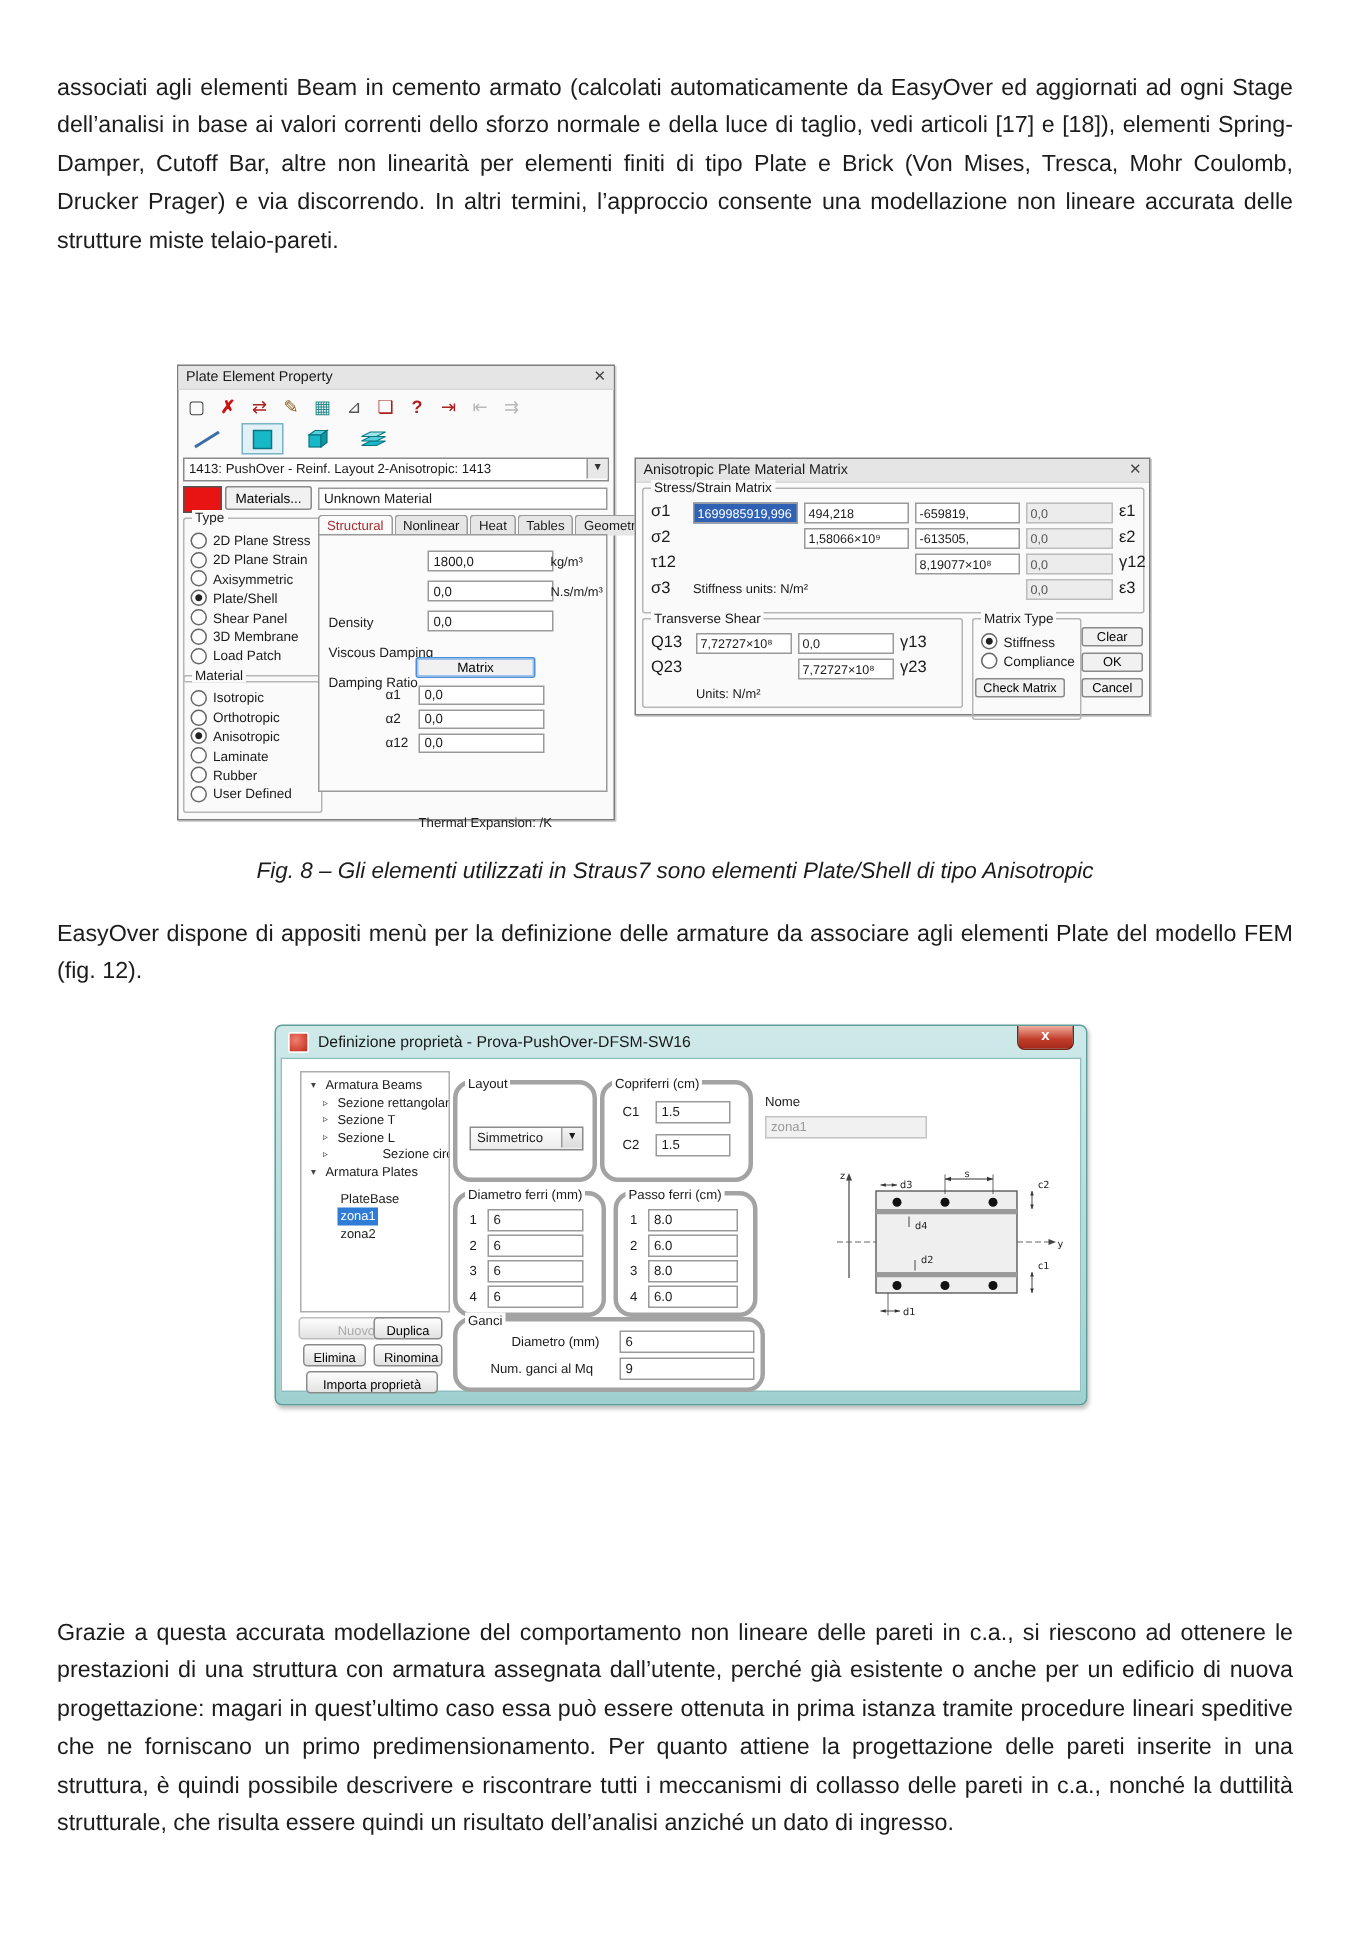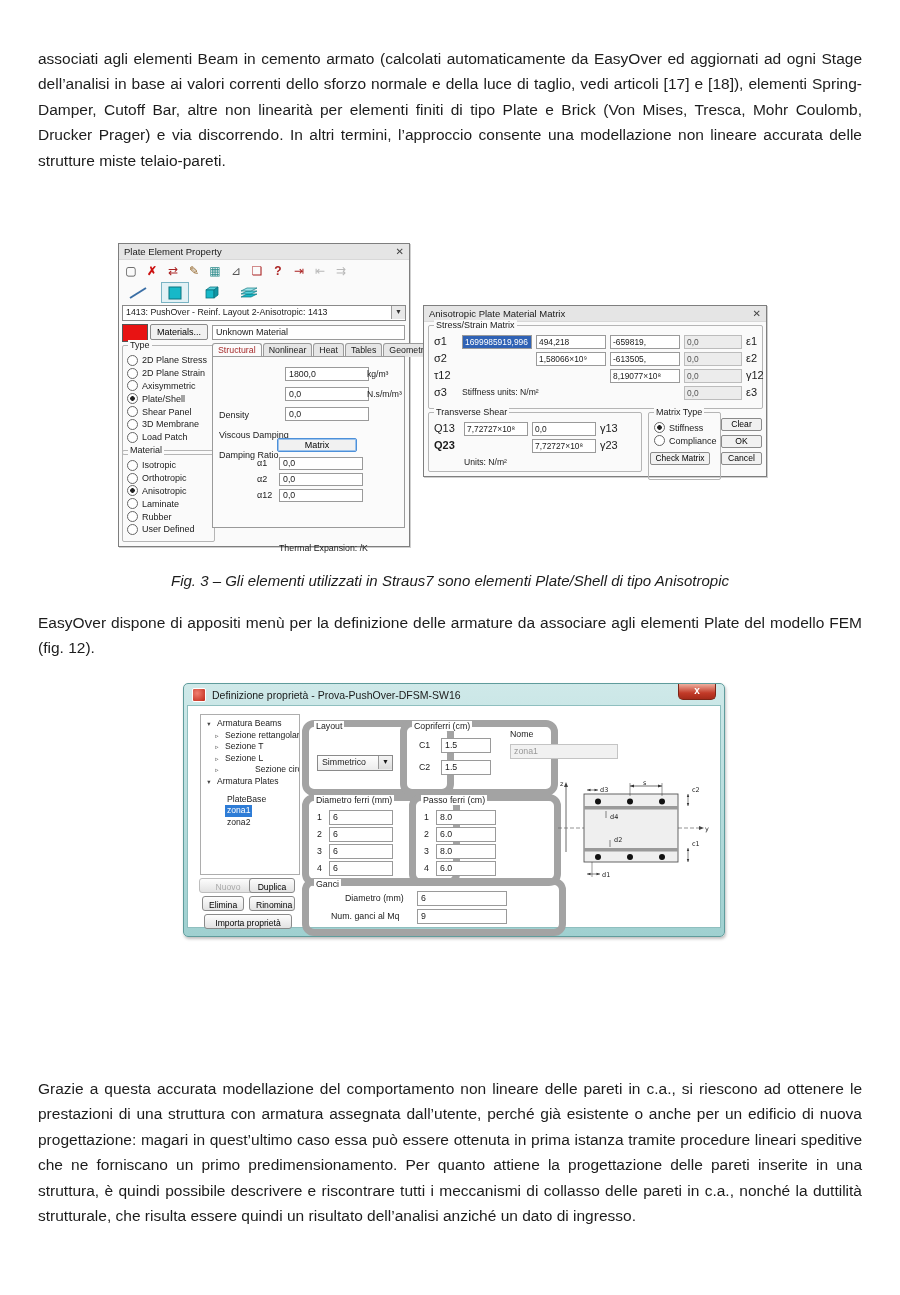--- a/index.html
+++ b/index.html
@@ -91,21 +91,21 @@
   #abody{position:absolute;left:3px;right:3px;top:21px;bottom:8px;background:#fff;border:1px solid #8fbfbf;}
   #tree{position:absolute;left:12px;top:8px;width:96px;height:156px;border:1px solid #adadad;background:#fff;
         padding:3px 0 0 2px;overflow:hidden;}
   .ti{height:11.6px;line-height:11.6px;font-size:8.6px;display:flex;gap:2px;white-space:nowrap;}
   .tmk{width:8px;flex:none;font-size:6.5px;color:#444;text-align:center;}
   .ti .lbl{padding:0 2px;}
   .ti.sel .lbl{background:#2e7cd6;color:#fff;}
   .abtn{position:absolute;height:15px;border:1px solid #8a8a8a;border-radius:3px;
         background:linear-gradient(#fdfdfd,#e2e2e2);font-size:8.6px;text-align:center;line-height:14px;}
   .abtn.dis{color:#aaa;border-color:#bdbdbd;}
-  .agrp{position:absolute;border:7px solid #a3a3a3;border-radius:12px;padding-left:48px;}
+  .agrp{position:absolute;border:3px solid #a3a3a3;border-radius:12px;}
   .aglb{position:absolute;top:-6px;left:5px;background:#fff;padding:0 2px;font-size:8.8px;line-height:10px;}
   .atbx{position:absolute;border:1px solid #9a9a9a;background:#fff;padding:0 3px;font-size:8.8px;
         line-height:13px;height:13px;white-space:nowrap;overflow:hidden;}
   .atbx.dis{background:#f1f1f1;color:#999;border-color:#c4c4c4;}
   .nlb{position:absolute;font-size:8.8px;line-height:13px;}
   #laydd{position:absolute;left:8px;top:28px;width:74px;height:14px;border:1px solid #8a8a8a;background:linear-gradient(#fefefe,#ececec);}
   #laydd .cval{position:absolute;left:4px;top:0;font-size:8.8px;line-height:13px;}
   #laydd .dd{position:absolute;right:0;top:0;width:13px;height:13px;border-left:1px solid #9a9a9a;
              background:linear-gradient(#f4f4f4,#dcdcdc);font-size:7px;text-align:center;line-height:12px;}
   #diagram{position:absolute;left:366px;top:72px;width:158px;height:108px;}
@@ -302,21 +302,21 @@
       </div>
     </div>
 
     <div class="grp" id="transgrp">
       <span class="glb">Transverse Shear</span>
       <div class="mgrid" style="grid-template-columns:26px 64px 64px 26px;">
         <span class="mlb" style="grid-row:1;grid-column:1;">Q13</span>
         <span class="mc" style="grid-row:1;grid-column:2;">7,72727×10⁸</span>
         <span class="mc" style="grid-row:1;grid-column:3;">0,0</span>
         <span class="mlb r" style="grid-row:1;grid-column:4;">γ13</span>
-        <span class="mlb" style="grid-row:2;grid-column:1;font-weight:bold;">Q23</span>
+        <span class="mlb" style="grid-row:2;grid-column:1;">Q23</span>
         <span class="mc" style="grid-row:2;grid-column:3;">7,72727×10⁸</span>
         <span class="mlb r" style="grid-row:2;grid-column:4;">γ23</span>
         <span class="mnote" style="grid-row:3;grid-column:2 / span 2;">Units: N/m²</span>
       </div>
     </div>
 
     <div class="grp" id="mtypegrp">
       <span class="glb">Matrix Type</span>
       <div class="rrow">
           <span class="rb on"></span>
@@ -327,21 +327,21 @@
           <span class="rlb">Compliance</span>
         </div>
     </div>
     <button class="btn" id="chkmx" style="position:absolute;">Check Matrix</button>
 
     <button class="btn sbtn" style="top:112px;">Clear</button>
     <button class="btn sbtn" style="top:129px;">OK</button>
     <button class="btn sbtn" style="top:146px;">Cancel</button>
   </div>
 
-  <p class="cap" style="left:0;top:568px;width:900px;text-align:center;">Fig. 3 – Gli elementi utilizzati in Straus7 sono elementi Plate/Shell di tipo Anisotropic</p>
+  <p class="cap" style="left:0;top:568px;width:900px;text-align:center;">Fig. 8 – Gli elementi utilizzati in Straus7 sono elementi Plate/Shell di tipo Anisotropic</p>
   <p class="para" style="left:38px;top:610px;width:824px;">EasyOver dispone di appositi menù per la definizione delle armature da associare agli elementi Plate del modello FEM (fig. 12).</p>
 
   <div id="dlgC">
     <div id="attl">
       <span id="aicon"></span>
       <span>Definizione proprietà - Prova-PushOver-DFSM-SW16</span>
     </div>
     <div id="aclose">x</div>
 
     <div id="abody">
@@ -375,21 +375,21 @@
             <span class="lbl">PlateBase</span>
           </div>
         <div class="ti sel" style="padding-left:22px;">
             <span class="lbl">zona1</span>
           </div>
         <div class="ti" style="padding-left:22px;">
             <span class="lbl">zona2</span>
           </div>
       </div>
 
-      <button class="abtn dis" style="left:11px;top:172px;width:58px;">Nuovo</button>
+      <button class="abtn dis" style="left:11px;top:172px;width:58px;text-align:right;">Nuovo</button>
       <button class="abtn" style="left:61px;top:172px;width:46px;">Duplica</button>
       <button class="abtn" style="left:14px;top:190px;width:42px;">Elimina</button>
       <button class="abtn" style="left:61px;top:190px;width:46px;">Rinomina</button>
       <button class="abtn" style="left:16px;top:208px;width:88px;">Importa proprietà</button>
 
       <div class="agrp" style="left:114px;top:14px;width:90px;height:62px;">
         <span class="aglb">Layout</span>
         <div id="laydd">
           <span class="cval">Simmetrico</span>
           <span class="dd">▼</span>

